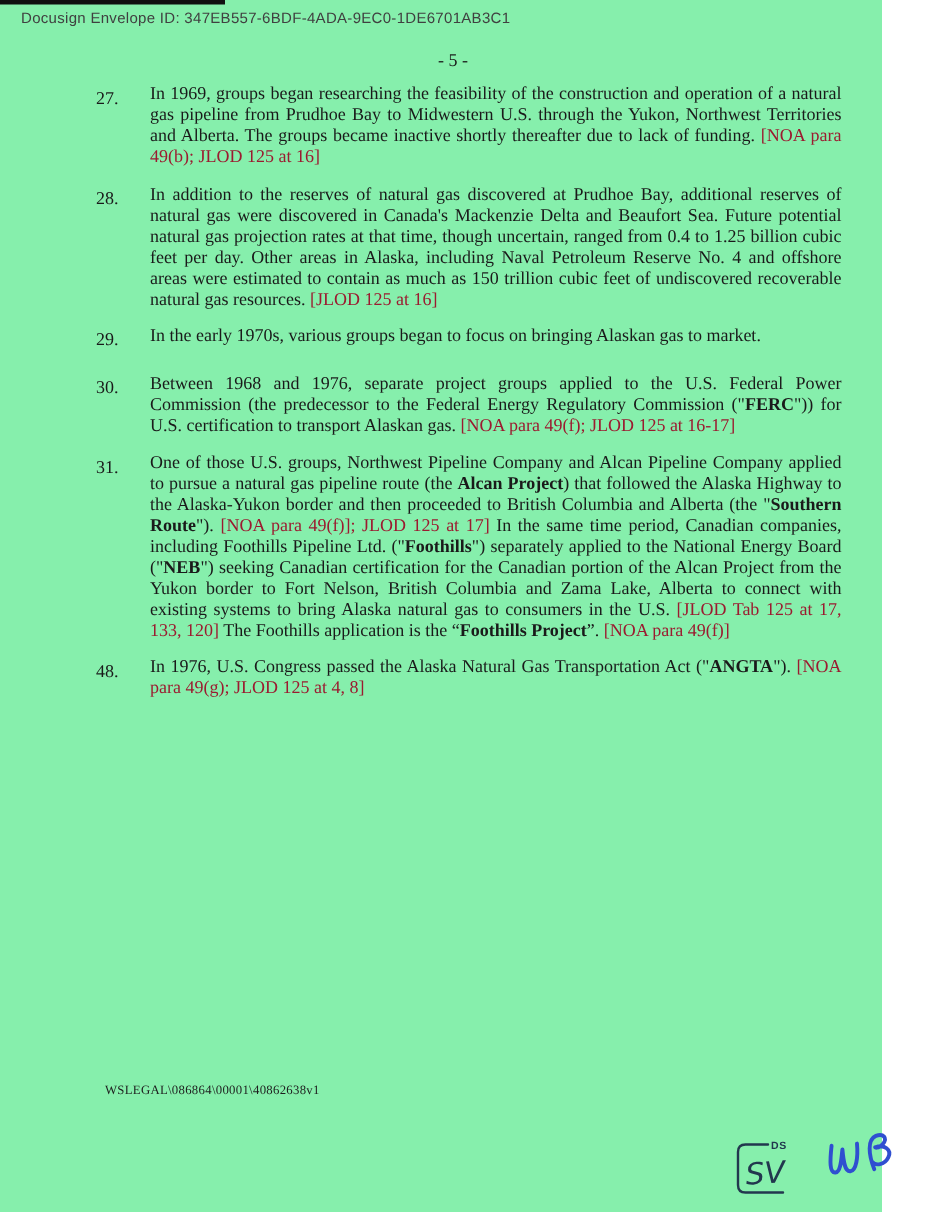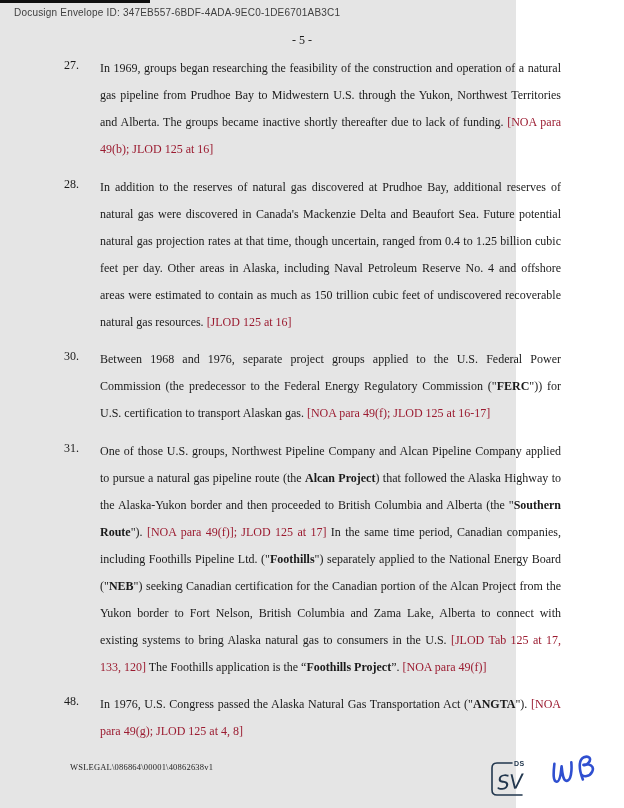--- a/index.html
+++ b/index.html
@@ -4,21 +4,21 @@
 <style>
   html, body { margin: 0; padding: 0; }
   body {
     width: 624px; height: 808px;
     background: #ffffff;
     font-family: "Liberation Serif", serif;
     color: var(--body-ink, #1a1a1a);
     overflow: hidden;
     position: relative;
   }
-  .page { position: relative; width: 516px; height: 808px; background: #e5e5e5; }
+  .page { position: relative; width: 588px; height: 808px; background: #86efac; }
 
   .scan-artifact {
     position: absolute; top: 0; left: 0;
     width: 150px; height: 3px; background: #101010;
   }
 
   .envelope-header {
     position: absolute; top: 7px; left: 14px;
     font-family: "Liberation Sans", sans-serif;
     font-size: 10px; color: var(--header-ink, #404040);
@@ -38,30 +38,30 @@
   .para {
     display: flex; align-items: flex-start;
     margin-bottom: 10.5px;
   }
   .para-num {
     width: 36px; flex: 0 0 36px;
     font-size: 12px; line-height: 21.7px;
   }
   .para-body {
     width: 461px; flex: 0 0 461px;
-    font-size: 12px; line-height: 27px;
+    font-size: 12px; line-height: 14px;
     text-align: justify;
   }
   .seg-p  { }
   .seg-b  { font-weight: bold; }
   .seg-i  { }
   .seg-c  { color: var(--cite-red, #9B1B30); }
 
   .footer-ref {
-    position: absolute; top: 762px; left: 70px;
+    position: absolute; top: 721px; left: 70px;
     font-size: 8.5px; color: #1e1e1e; letter-spacing: 0.2px;
   }
 
   .sign-area {
     position: absolute; top: 748px; left: 484px;
     display: flex; align-items: flex-start;
   }
   .stamp-svg { display: block; }
   .pen-svg { display: block; margin-left: 2px; margin-top: 2px; }
 </style>
@@ -77,20 +77,24 @@
   <div class="page-number">- 5 -</div>
 
   <div class="paragraphs">
       <div class="para">
         <span class="para-num">27.</span>
         <div class="para-body"><span class="seg-p">In 1969, groups began researching the feasibility of the construction and operation of a natural gas pipeline from Prudhoe Bay to Midwestern U.S. through the Yukon, Northwest Territories and Alberta. The groups became inactive shortly thereafter due to lack of funding. </span><span class="seg-c">[NOA para 49(b); JLOD 125 at 16]</span></div>
       </div>
       <div class="para">
         <span class="para-num">28.</span>
         <div class="para-body"><span class="seg-p">In addition to the reserves of natural gas discovered at Prudhoe Bay, additional reserves of natural gas were discovered in Canada's Mackenzie Delta and Beaufort Sea. Future potential natural gas projection rates at that time, though uncertain, ranged from 0.4 to 1.25 billion cubic feet per day. Other areas in Alaska, including Naval Petroleum Reserve No. 4 and offshore areas were estimated to contain as much as 150 trillion cubic feet of undiscovered recoverable natural gas resources. </span><span class="seg-c">[JLOD 125 at 16]</span></div>
+      </div>
+      <div class="para">
+        <span class="para-num">29.</span>
+        <div class="para-body"><span class="seg-p">In the early 1970s, various groups began to focus on bringing Alaskan gas to market.</span></div>
       </div>
       <div class="para">
         <span class="para-num">30.</span>
         <div class="para-body"><span class="seg-p">Between 1968 and 1976, separate project groups applied to the U.S. Federal Power Commission (the predecessor to the Federal Energy Regulatory Commission ("</span><span class="seg-b">FERC</span><span class="seg-p">")) for U.S. certification to transport Alaskan gas. </span><span class="seg-c">[NOA para 49(f); JLOD 125 at 16-17]</span></div>
       </div>
       <div class="para">
         <span class="para-num">31.</span>
         <div class="para-body"><span class="seg-p">One of those U.S. groups, Northwest Pipeline Company and Alcan Pipeline Company applied to pursue a natural gas pipeline route (the </span><span class="seg-b">Alcan Project</span><span class="seg-p">) that followed the Alaska Highway to the Alaska-Yukon border and then proceeded to British Columbia and Alberta (the "</span><span class="seg-b">Southern Route</span><span class="seg-p">"). </span><span class="seg-c">[NOA para 49(f)]; JLOD 125 at 17]</span><span class="seg-p"> In the same time period, Canadian companies, including Foothills Pipeline Ltd. ("</span><span class="seg-b">Foothills</span><span class="seg-p">") separately applied to the National Energy Board ("</span><span class="seg-b">NEB</span><span class="seg-p">") seeking Canadian certification for the Canadian portion of the Alcan Project from the Yukon border to Fort Nelson, British Columbia and Zama Lake, Alberta to connect with existing systems to bring Alaska natural gas to consumers in the U.S. </span><span class="seg-c">[JLOD Tab 125 at 17, 133, 120]</span><span class="seg-p"> The Foothills application is the “</span><span class="seg-b">Foothills Project</span><span class="seg-p">”. </span><span class="seg-c">[NOA para 49(f)]</span></div>
       </div>
       <div class="para">

